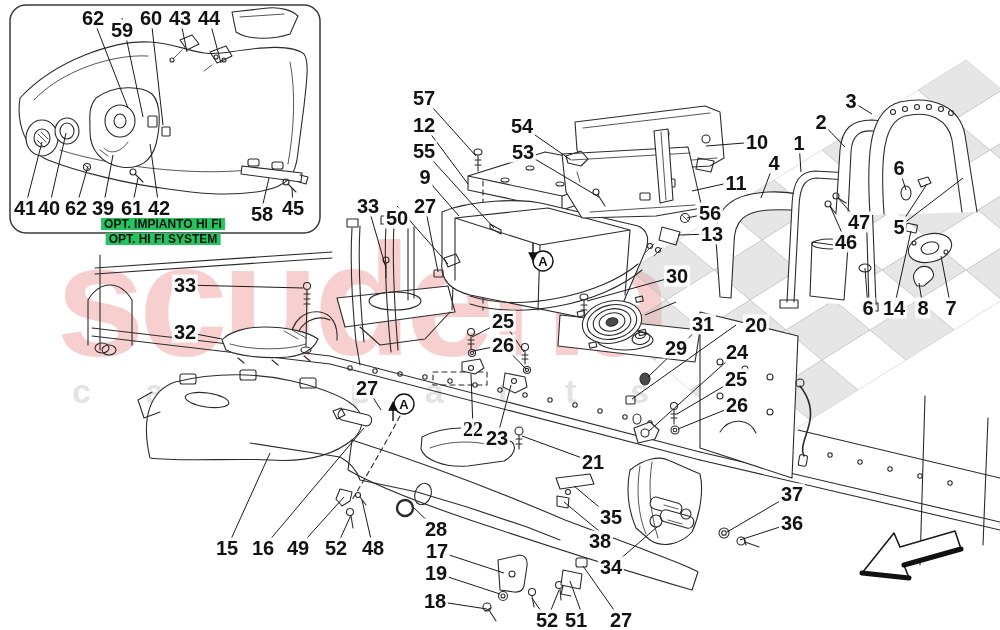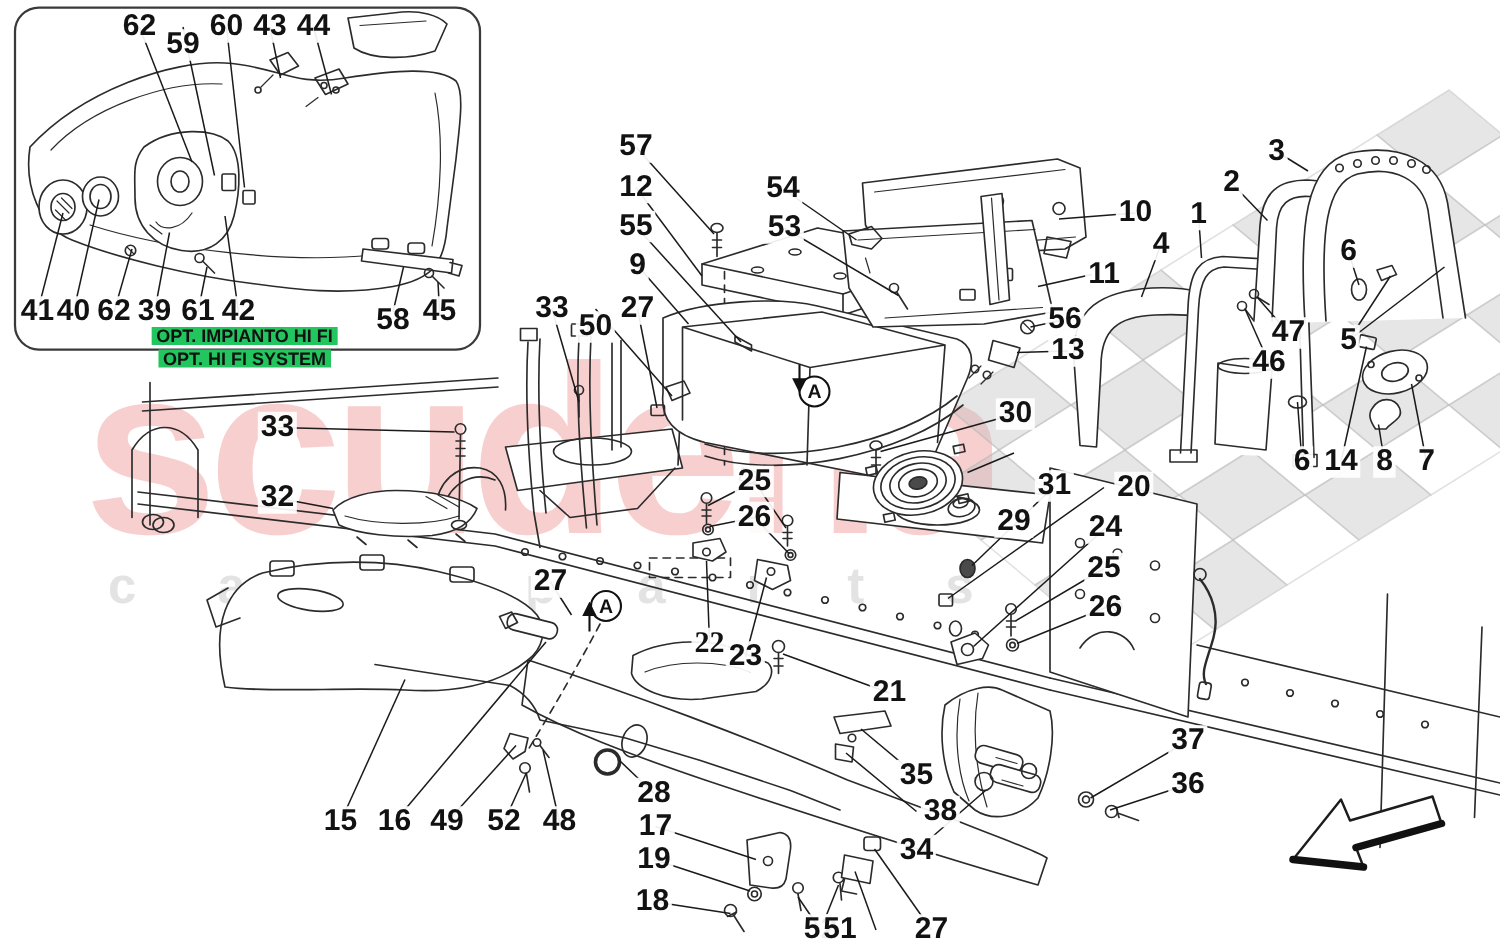--- a/index.html
+++ b/index.html
@@ -521,24 +521,24 @@
       <div class="callout" style="left: 227px; top: 548px;">15</div>
       <div class="callout" style="left: 263px; top: 548px;">16</div>
       <div class="callout" style="left: 298px; top: 548px;">49</div>
       <div class="callout" style="left: 336px; top: 548px;">52</div>
       <div class="callout" style="left: 373px; top: 548px;">48</div>
       <div class="callout" style="left: 436px; top: 529px;">28</div>
       <div class="callout" style="left: 437px; top: 551px;">17</div>
       <div class="callout" style="left: 436px; top: 573px;">19</div>
       <div class="callout" style="left: 435px; top: 601px;">18</div>
       <div class="callout" style="left: 547px; top: 620px;">52</div>
-      <div class="callout" style="left: 560px; top: 620px;">51</div>
+      <div class="callout" style="left: 576px; top: 620px;">51</div>
       <div class="callout" style="left: 621px; top: 620px;">27</div>
       <div class="callout" style="left: 611px; top: 517px;">35</div>
-      <div class="callout" style="left: 627px; top: 541px;">38</div>
+      <div class="callout" style="left: 600px; top: 541px;">38</div>
       <div class="callout" style="left: 611px; top: 567px;">34</div>
       <div class="callout" style="left: 792px; top: 494px;">37</div>
       <div class="callout" style="left: 792px; top: 523px;">36</div>
     </div>
 
   <div class="caption" id="cap1">OPT. IMPIANTO HI FI</div>
   <div class="caption" id="cap2">OPT. HI FI SYSTEM</div>
 </div>
 
 </body></html>

